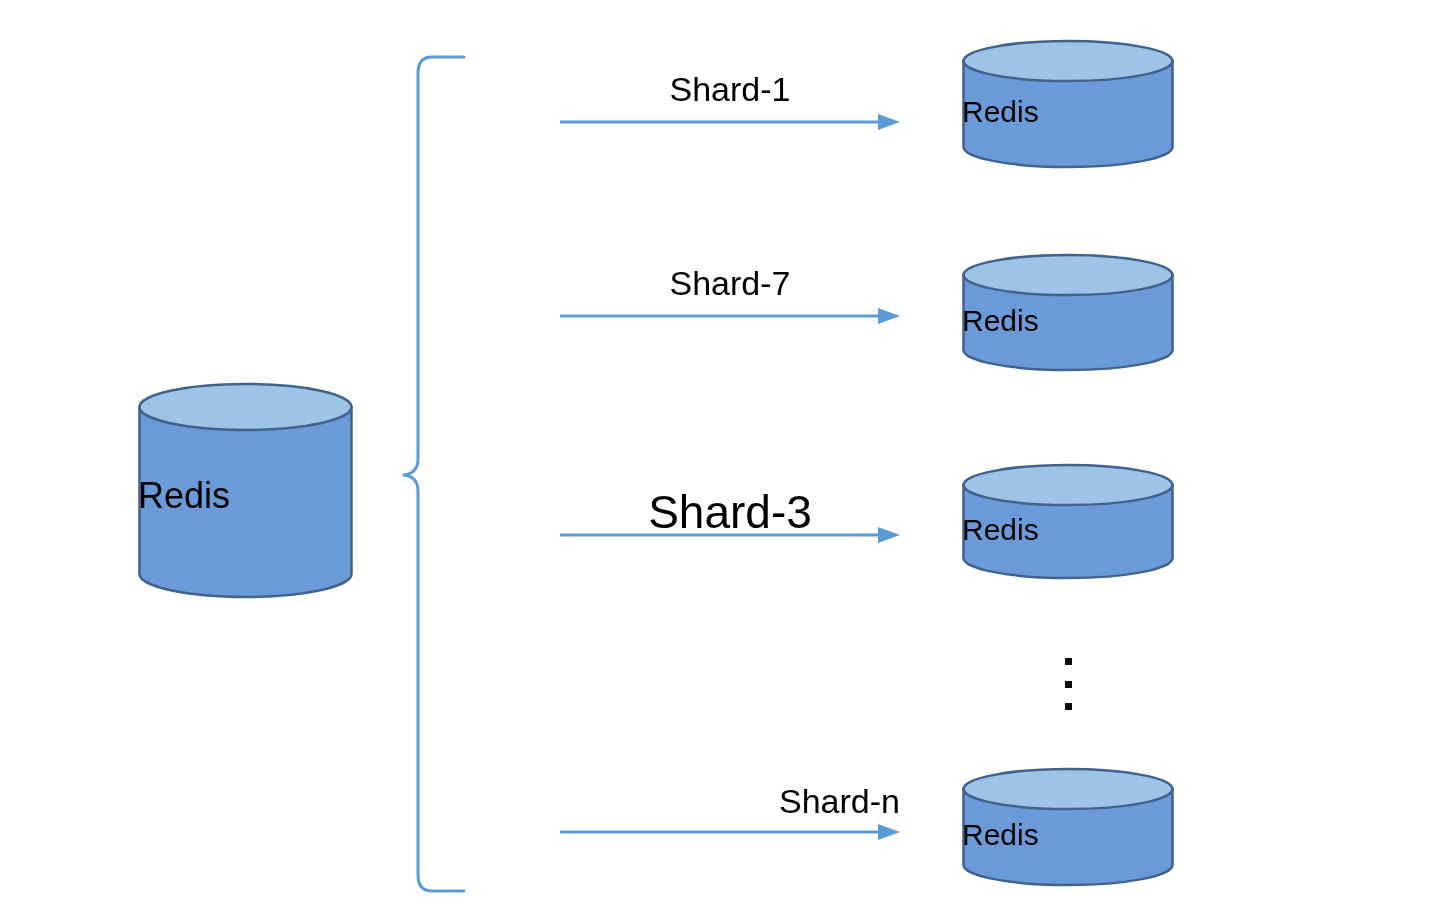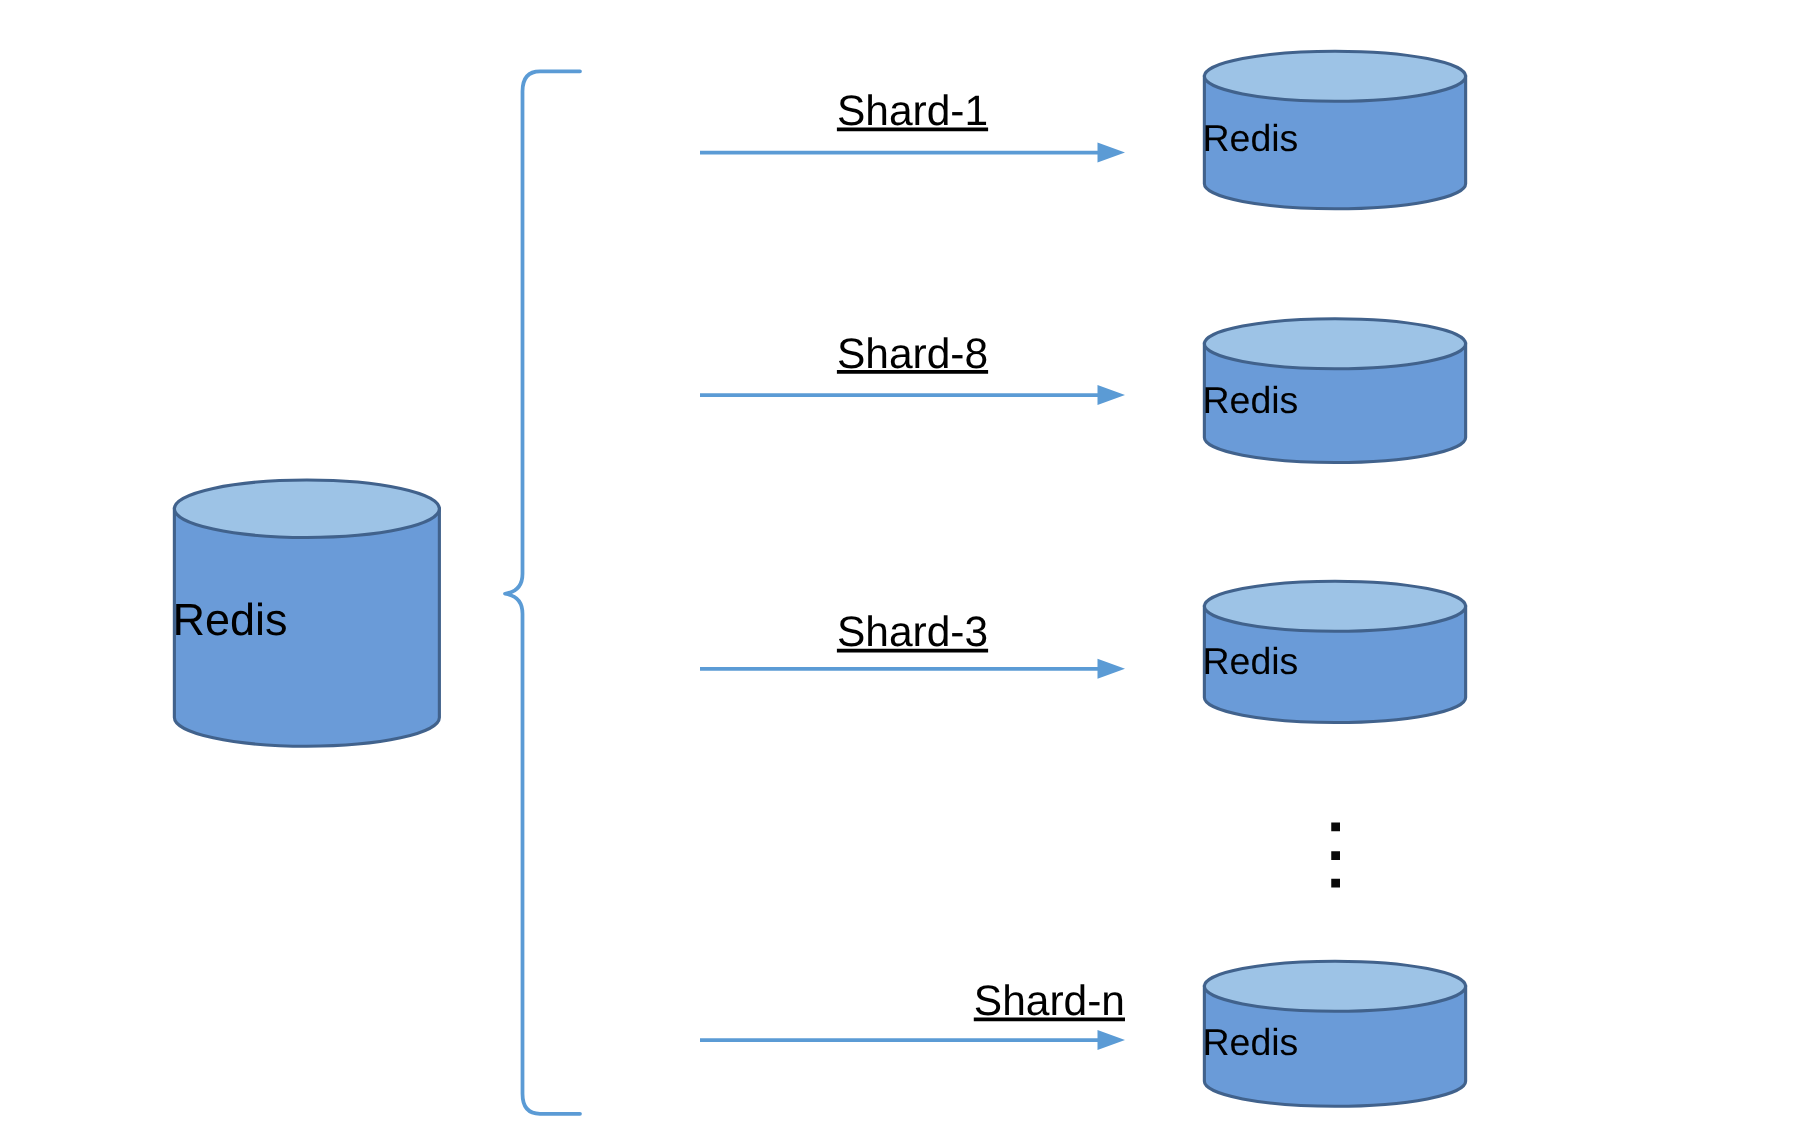--- a/index.html
+++ b/index.html
@@ -41,21 +41,20 @@
   }
   .arrow-label {
     position: absolute;
     left: 0;
     right: 0;
     text-align: center;
     color: #000000;
     font-family: "Liberation Sans", sans-serif;
     white-space: nowrap;
     line-height: 1;
-    text-decoration: underline;
   }
   .arrow-svg {
     position: absolute;
     left: 0;
     display: block;
     overflow: visible;
   }
   .brace {
     position: absolute;
   }
@@ -98,29 +97,29 @@
 
   <div class="arrow-group" id="shard-0" style="left: 560px; top: 72px; width: 340px;">
     <div class="arrow-label" style="font-size: 34px; top: 0px;">Shard-1</div>
     <svg class="arrow-svg" width="340" height="20" viewBox="0 0 340 20" style="top: 40px;">
       <line x1="0" y1="10" x2="322" y2="10" stroke="#5B9BD5" stroke-width="3"></line>
       <polygon points="318,2 340,10 318,18" fill="#5B9BD5"></polygon>
     </svg>
   </div>
 
   <div class="arrow-group" id="shard-1" style="left: 560px; top: 266px; width: 340px;">
-    <div class="arrow-label" style="font-size: 34px; top: 0px;">Shard-8</div>
+    <div class="arrow-label" style="font-size: 34px; top: 0px;">Shard-7</div>
     <svg class="arrow-svg" width="340" height="20" viewBox="0 0 340 20" style="top: 40px;">
       <line x1="0" y1="10" x2="322" y2="10" stroke="#5B9BD5" stroke-width="3"></line>
       <polygon points="318,2 340,10 318,18" fill="#5B9BD5"></polygon>
     </svg>
   </div>
 
   <div class="arrow-group" id="shard-2" style="left: 560px; top: 489px; width: 340px;">
-    <div class="arrow-label" style="font-size: 34px; top: 0px;">Shard-3</div>
+    <div class="arrow-label" style="font-size: 46px; top: 0px;">Shard-3</div>
     <svg class="arrow-svg" width="340" height="20" viewBox="0 0 340 20" style="top: 36px;">
       <line x1="0" y1="10" x2="322" y2="10" stroke="#5B9BD5" stroke-width="3"></line>
       <polygon points="318,2 340,10 318,18" fill="#5B9BD5"></polygon>
     </svg>
   </div>
 
   <div class="arrow-group" id="shard-3" style="left: 560px; top: 784px; width: 340px;">
     <div class="arrow-label" style="font-size: 34px; top: 0px; text-align: right;">Shard-n</div>
     <svg class="arrow-svg" width="340" height="20" viewBox="0 0 340 20" style="top: 38px;">
       <line x1="0" y1="10" x2="322" y2="10" stroke="#5B9BD5" stroke-width="3"></line>

